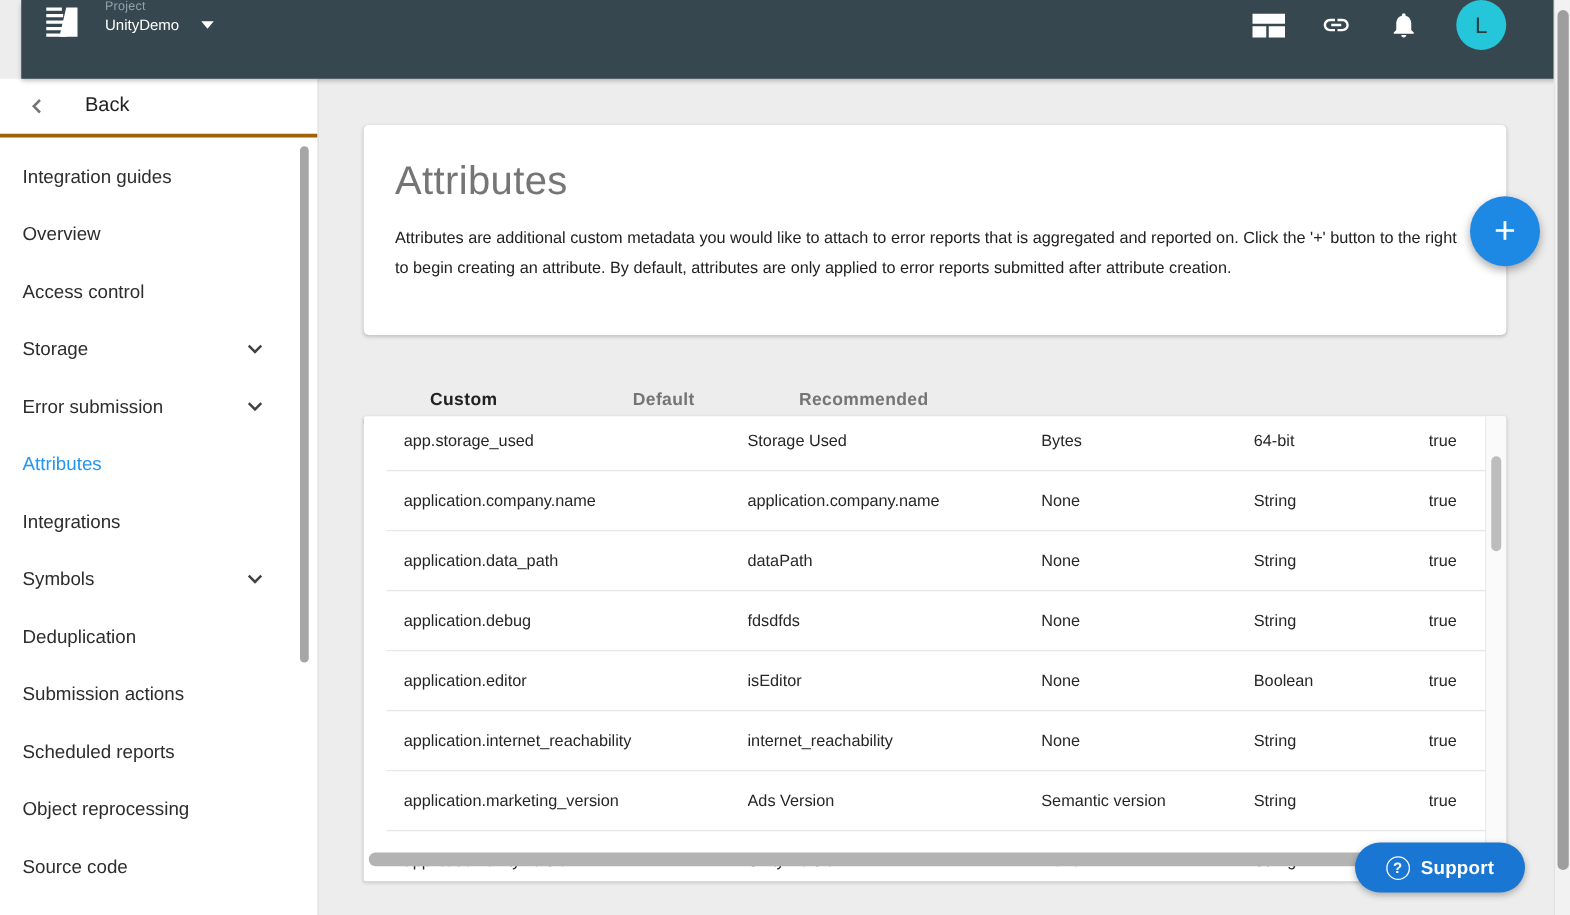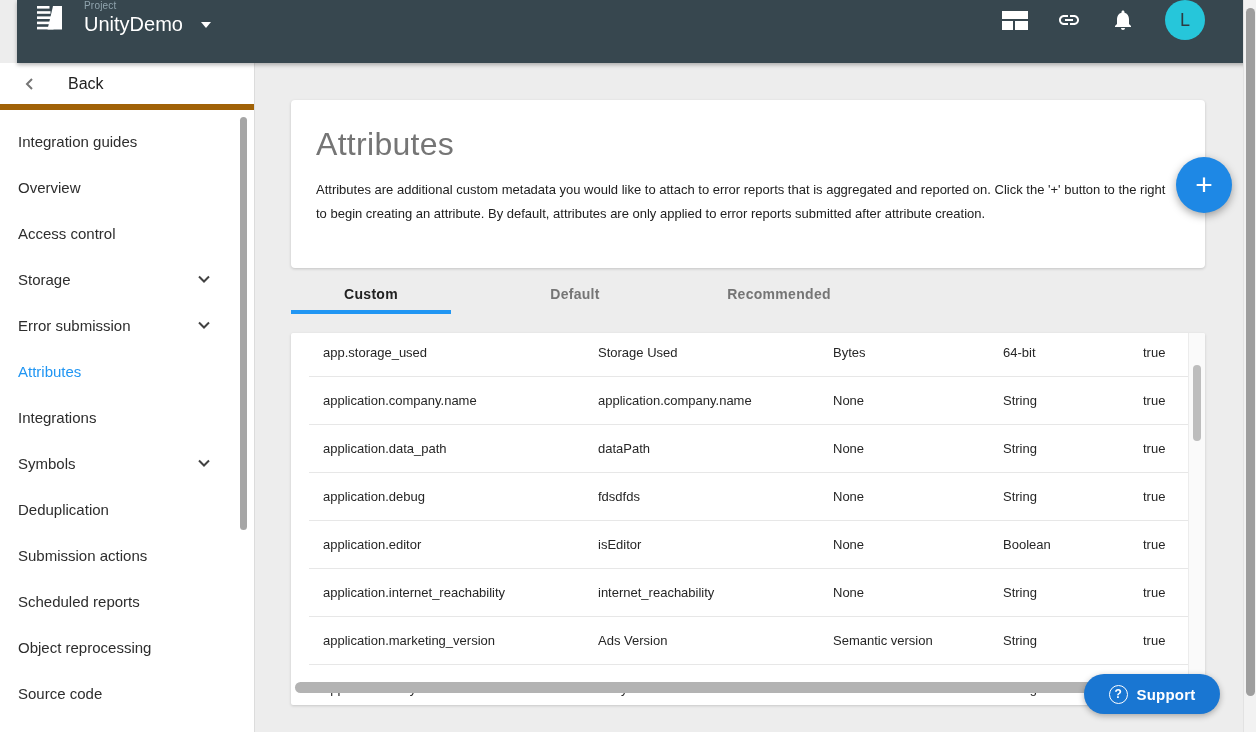--- a/index.html
+++ b/index.html
@@ -13,21 +13,21 @@
   
   .topbar {
     position:absolute; left:17px; top:0; width:1256px; height:63px;
     background:#37474F; display:flex; align-items:flex-start;
     box-shadow:0 2px 4px rgba(0,0,0,.28); z-index:6;
   }
   .logo { margin-left:15px; width:36px; height:36px; display:block; }
   .proj-block { margin-left:16px; display:flex; flex-direction:column; }
   .proj-label { font-size:10px; color:#90A4AE; letter-spacing:.2px; }
   .proj-name-row { display:flex; align-items:center; margin-top:2px; }
-  .proj-name { font-size:20px; color:#ffffff; font-weight:400; }
+  .proj-name { font-size:12px; color:#ffffff; font-weight:400; }
   .caret-down {
     width:0; height:0; margin-left:18px;
     border-left:5px solid transparent; border-right:5px solid transparent;
     border-top:6px solid #ffffff;
   }
   .topbar-right { margin-left:auto; display:flex; align-items:center; margin-right:68px; }
   .tb-icon { width:24px; height:24px; margin-left:30px; display:flex; align-items:center; justify-content:center; cursor:pointer; }
   .tb-icon svg { fill:#ffffff; width:24px; height:24px; }
   .quilt { width:26px; height:19px; display:grid; grid-template-columns:11px 13px; grid-template-rows:8px 9px; gap:2px; }
   .quilt div { background:#fff; }
@@ -37,21 +37,21 @@
     margin-left:30px; display:flex; align-items:center; justify-content:center;
     font-size:18px; color:#2c3b42; cursor:pointer;
   }
   
   .sidebar {
     position:absolute; left:0; top:63px; width:255px; height:669px;
     background:#ffffff; z-index:3; border-right:1px solid #dcdcdc; overflow:hidden;
   }
   .back-row {
     height:47px; display:flex; align-items:center;
-    border-bottom:6px solid #a16207; cursor:pointer;
+    border-bottom:3px solid #a16207; cursor:pointer;
   }
   .back-chevron { margin-left:22px; display:flex; }
   .back-chevron svg { stroke:#757575; }
   .back-label { margin-left:30px; font-size:16px; color:#212121; }
   .nav { padding-top:8px; }
   .nav-item {
     height:46px; display:flex; align-items:center; padding:0 18px;
     font-size:15px; color:#2d2d2d; cursor:pointer;
   }
   .nav-item .chev { margin-left:auto; margin-right:24px; display:flex; }
@@ -69,21 +69,21 @@
   }
   .card-title { font-size:32px; font-weight:400; color:#757575; letter-spacing:.3px; }
   .card-desc { margin-top:15px; font-size:13px; line-height:23.5px; color:#212121; width:852px; }
   .fab {
     position:absolute; left:1176px; top:157px; width:56px; height:56px;
     border-radius:50%; background:#1E88E5; color:#fff; border:none;
     display:flex; align-items:center; justify-content:center;
     font-size:30px; font-weight:300; line-height:1;
     box-shadow:0 3px 8px rgba(0,0,0,.35); cursor:pointer; z-index:5;
   }
-  .tabs { position:absolute; left:291px; top:274px; height:40px; display:flex; z-index:1;gap:44px; }
+  .tabs { position:absolute; left:291px; top:299px; height:40px; display:flex; z-index:1; }
   .tab {
     width:160px; height:40px; display:flex; align-items:center; justify-content:center;
     font-size:14px; font-weight:700; color:#757575; letter-spacing:.3px;
     cursor:pointer; position:relative;
   }
   .tab.active { color:#212121; }
   .tab.active::after {
     content:""; position:absolute; left:0; right:0; bottom:0; height:4px; background:#2196F3;
   }
   

